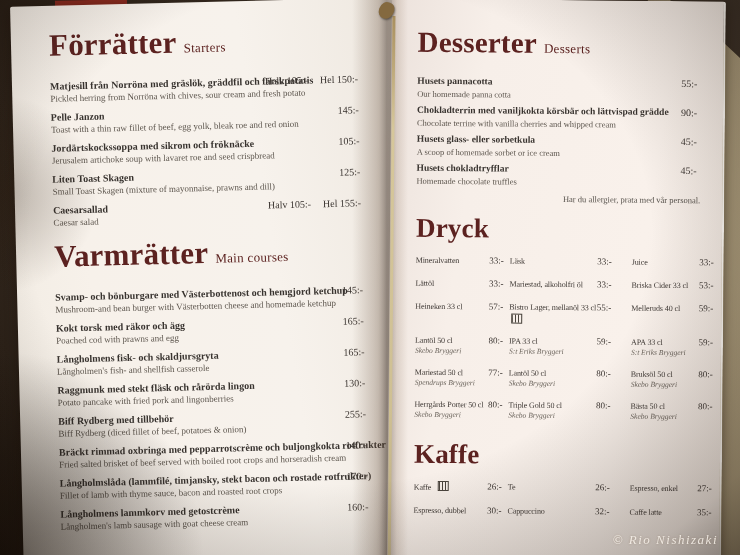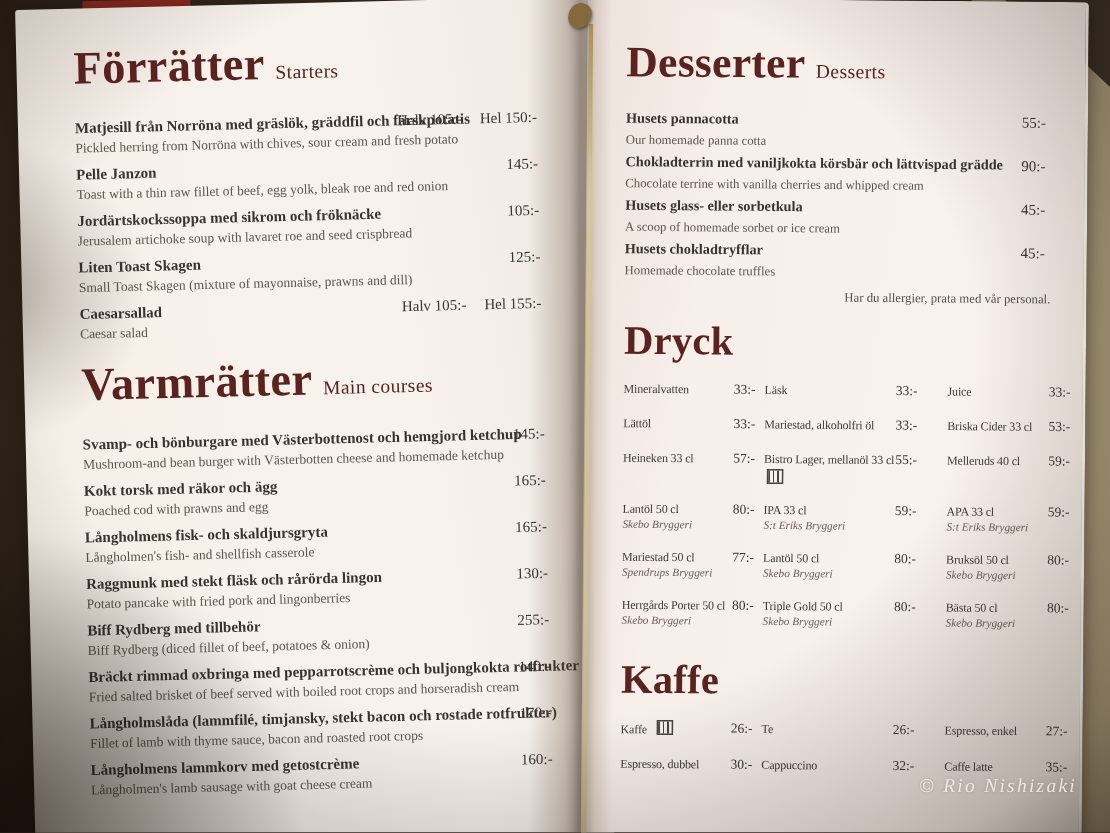--- a/index.html
+++ b/index.html
@@ -60,21 +60,21 @@
   .dp{font-size:9px;line-height:11px;color:#3a3430;text-align:right;white-space:nowrap;}
   .cell{margin-bottom:12px;}
   .c2l{padding-left:6px;}
   .c3l{padding-left:20px;}
   .dry-h{margin:2px 0 12px 0;}
   .kaf-h{margin:8px 0 12px 0;}
   .cert{display:inline-block;width:9px;height:8px;border:1px solid #4a443d;vertical-align:-1px;
     background:repeating-linear-gradient(90deg,#4a443d 0 1px,transparent 1px 3px);margin-left:6px;}
   .cert.below{display:block;margin:1px 0 0 2px;}
   
-  .wm{position:absolute;right:22px;bottom:23px;font-size:13px;font-style:italic;
+  .wm{position:absolute;right:22px;bottom:7px;font-size:13px;font-style:italic;
     color:rgba(252,248,242,.82);letter-spacing:1.5px;text-shadow:0 0 2px rgba(120,90,60,.4);}
 </style>
 </head>
 <body>
 
 <div id="photo">
 
   <div class="cover-tan"></div>
   <div class="corner-dark"></div>
   <div class="red-sliver"></div>

